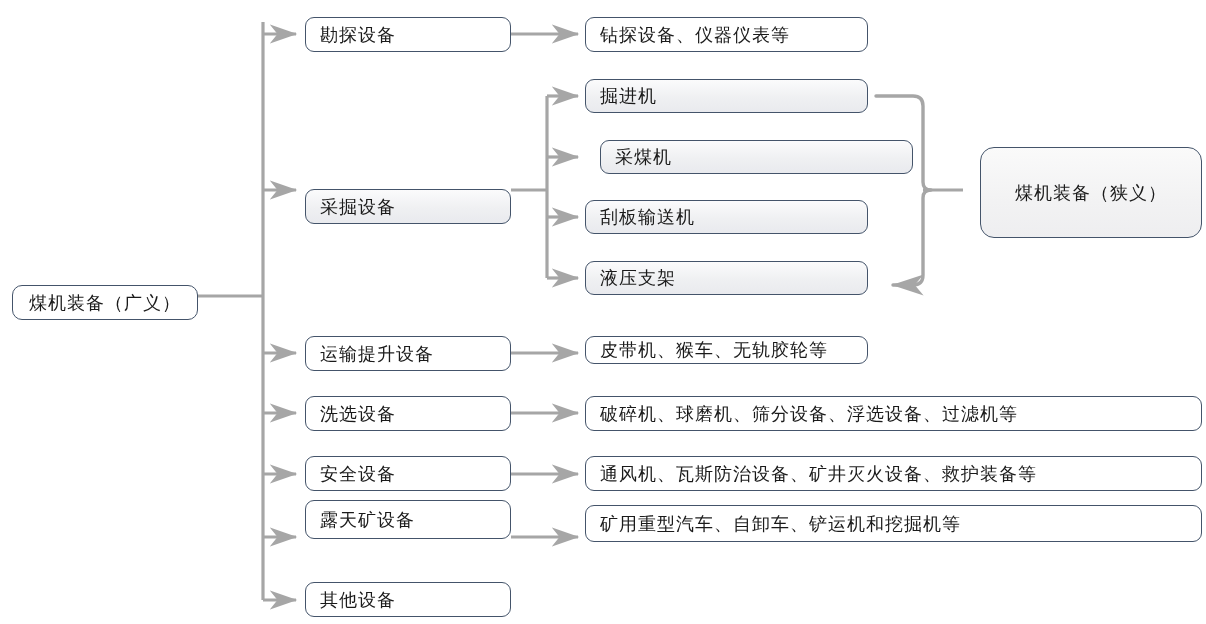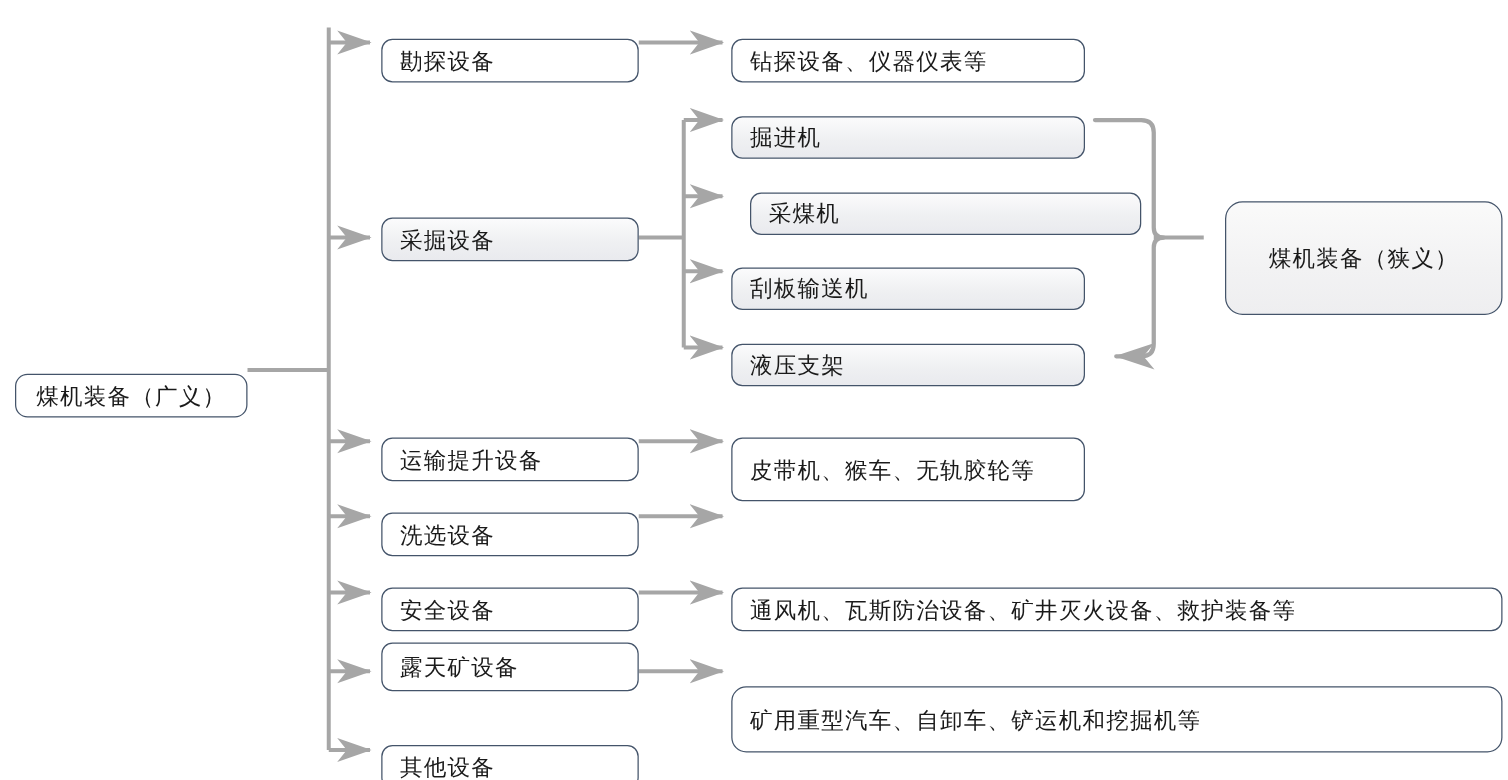--- a/index.html
+++ b/index.html
@@ -31,21 +31,20 @@
     border: 1.4px solid #44546a;
     border-radius: 9px;
     background: #ffffff;
     display: flex;
     align-items: center;
     color: #1a1a1a;
     font-size: 18px;
     letter-spacing: 1px;
     line-height: 1;
     white-space: nowrap;
-    margin-top: 14px;
   }
   .node.pad-left {
     padding-left: 14px;
     justify-content: flex-start;
   }
   .node.center {
     justify-content: center;
   }
   .node.shaded {
     background: linear-gradient(180deg, #fbfbfc 0%, #eff0f2 55%, #e9eaee 100%);
@@ -136,21 +135,21 @@
   </svg>
 
   <div class="node root center" style="left:12px; top:285px; width:186px; height:35px;">
     <span>煤机装备（广义）</span>
   </div>
 
   <div class="node pad-left" style="left:305px; top:17px; width:206px; height:35px;">
     <span>勘探设备</span>
   </div>
 
-  <div class="node pad-left shaded" style="left:305px; top:160px; width:206px; height:35px;">
+  <div class="node pad-left shaded" style="left:305px; top:189px; width:206px; height:35px;">
     <span>采掘设备</span>
   </div>
 
   <div class="node pad-left" style="left:305px; top:336px; width:206px; height:35px;">
     <span>运输提升设备</span>
   </div>
 
   <div class="node pad-left" style="left:305px; top:396px; width:206px; height:35px;">
     <span>洗选设备</span>
   </div>
@@ -164,30 +163,33 @@
   </div>
 
   <div class="node pad-left" style="left:305px; top:582px; width:206px; height:35px;text-align:center;">
     <span>其他设备</span>
   </div>
 
   <div class="node pad-left" style="left:585px; top:17px; width:283px; height:35px;">
     <span>钻探设备、仪器仪表等</span>
   </div>
 
-  <div class="node pad-left" style="left:585px; top:336px; width:283px; height:51px;">
+  <div class="node pad-left" style="left:585px; top:336px; width:283px; height:28px;">
     <span>皮带机、猴车、无轨胶轮等</span>
   </div>
 
+  <div class="node pad-left" style="left:585px; top:396px; width:617px; height:35px;">
+    <span>破碎机、球磨机、筛分设备、浮选设备、过滤机等</span>
+  </div>
 
   <div class="node pad-left" style="left:585px; top:456px; width:617px; height:35px;">
     <span>通风机、瓦斯防治设备、矿井灭火设备、救护装备等</span>
   </div>
 
-  <div class="node pad-left" style="left:585px; top:535px; width:617px; height:53px;border-radius:12px;">
+  <div class="node pad-left" style="left:585px; top:505px; width:617px; height:37px;">
     <span>矿用重型汽车、自卸车、铲运机和挖掘机等</span>
   </div>
 
   <div class="node pad-left shaded" style="left:585px; top:79px; width:283px; height:34px;">
     <span>掘进机</span>
   </div>
 
   <div class="node pad-left shaded" style="left:600px; top:140px; width:313px; height:34px;">
     <span>采煤机</span>
   </div>

